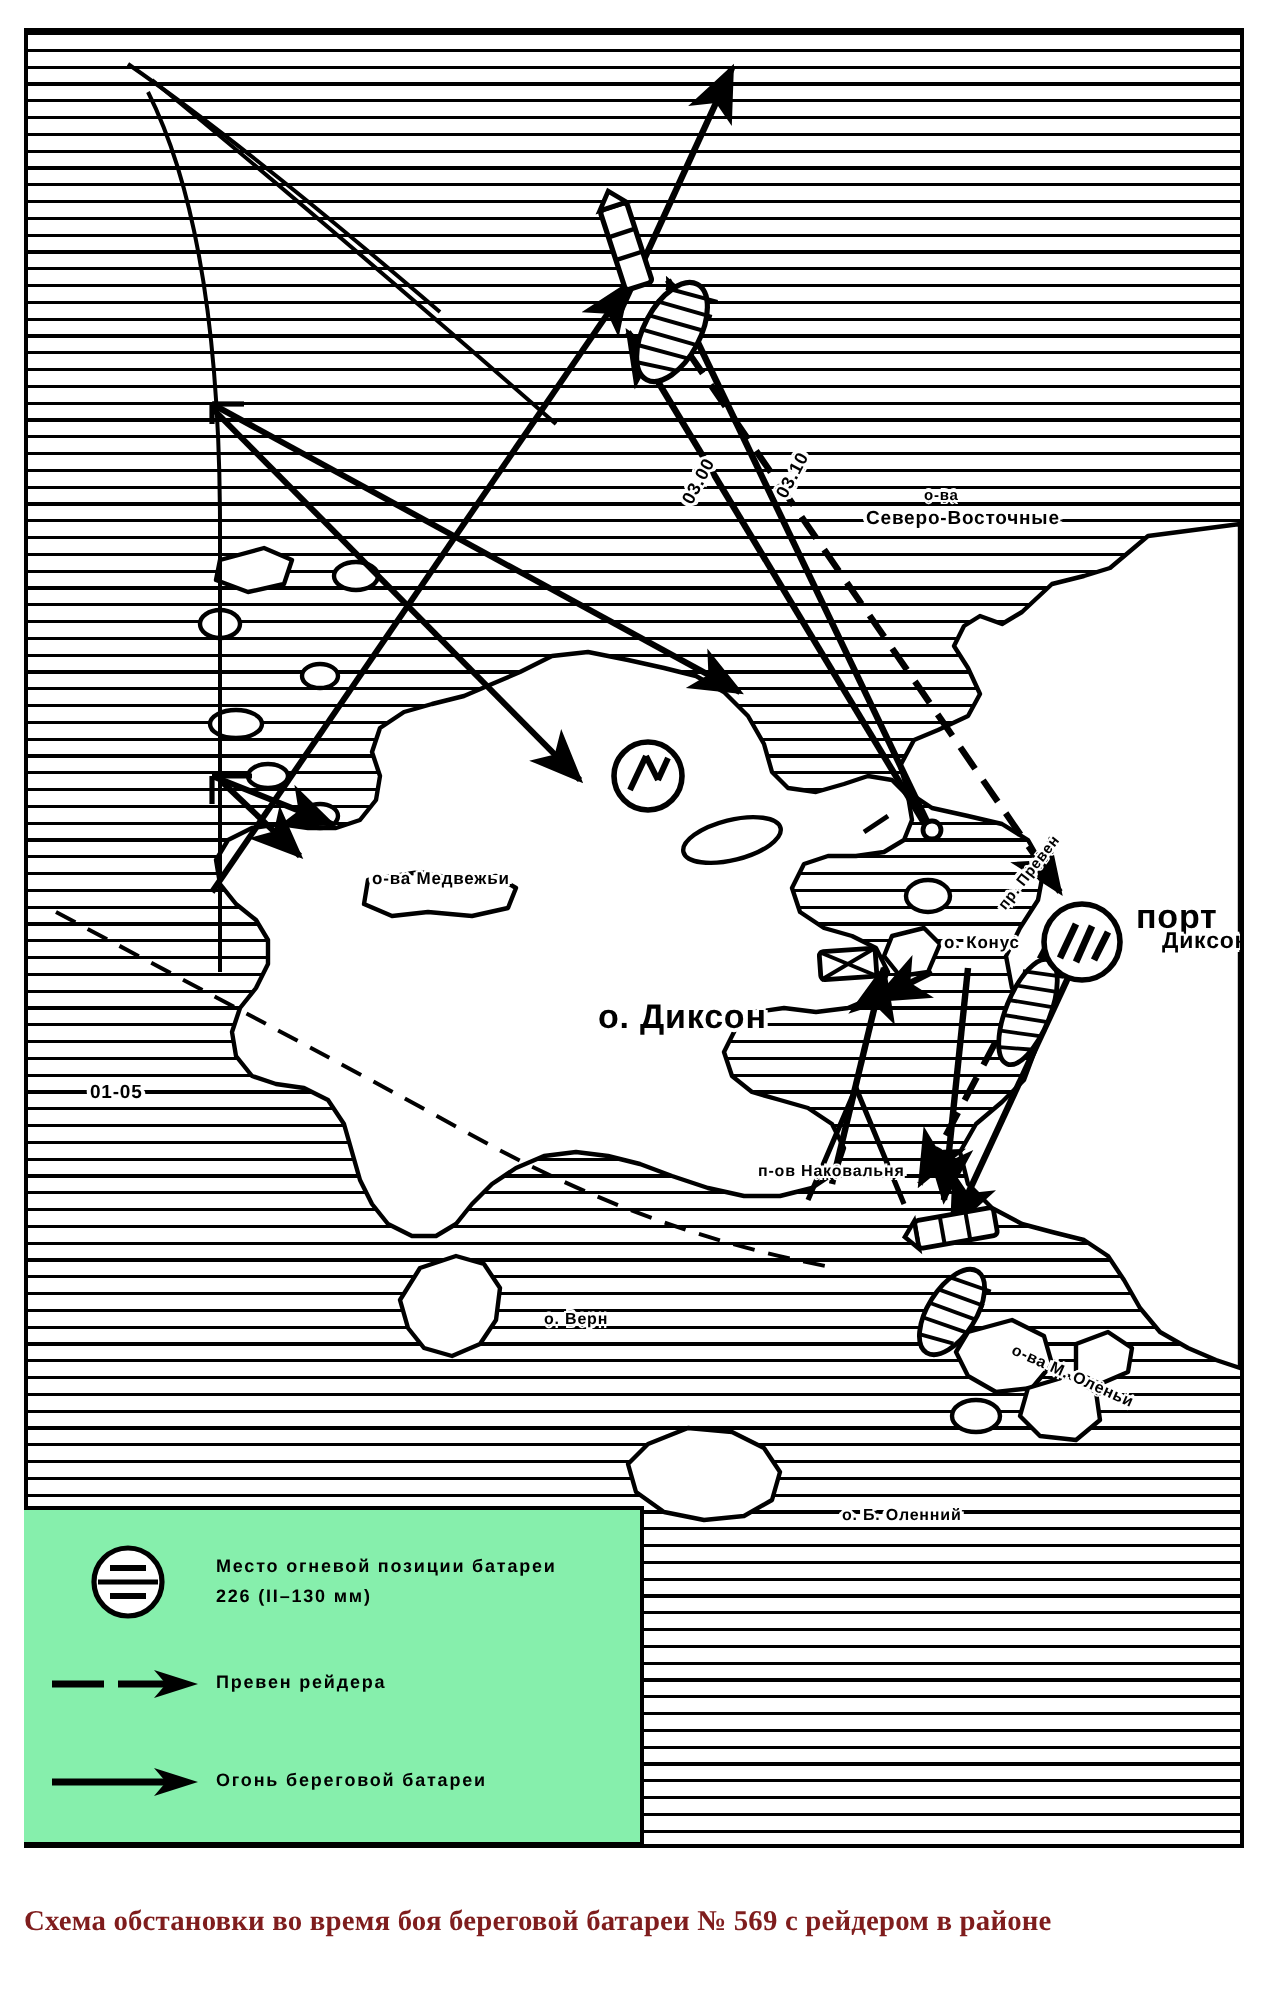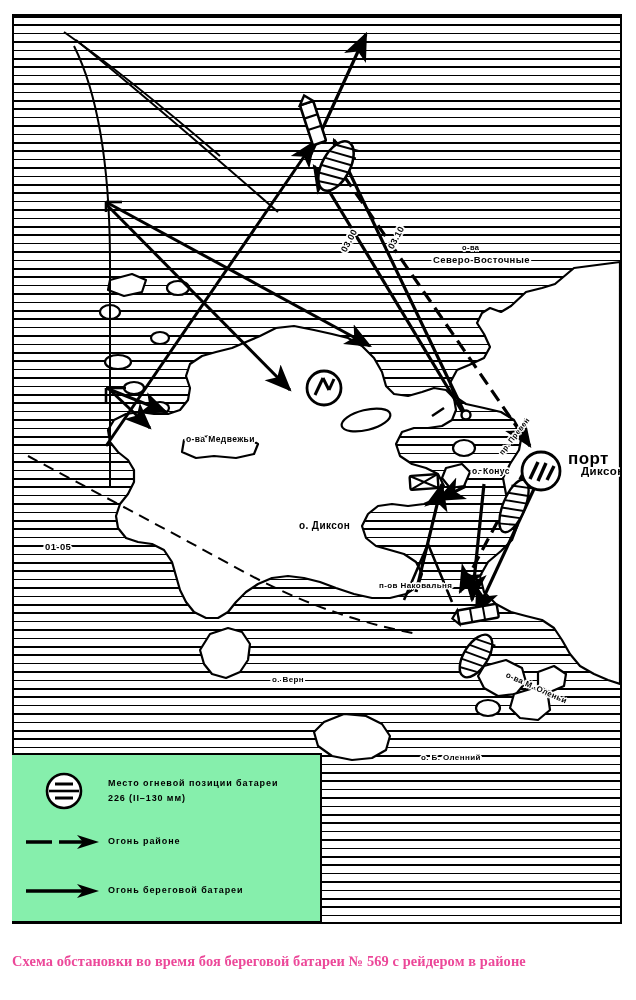--- a/index.html
+++ b/index.html
@@ -48,21 +48,21 @@
   .lg-text{
     position:absolute;font-family:"Liberation Sans",sans-serif;
     font-weight:bold;font-size:9px;color:#000;letter-spacing:.9px;
     line-height:1.55;
   }
 
   
   #caption{
     position:absolute;left:12px;top:952px;width:612px;
     font-family:"Liberation Serif",serif;font-weight:bold;
-    font-size:14.4px;line-height:1.35;color:#ec4899;letter-spacing:.1px;
+    font-size:14.4px;line-height:1.35;color:#7f1d1d;letter-spacing:.1px;
   }
   #caption div{white-space:nowrap;}
 </style>
 </head>
 <body>
 
 <div id="page">
 
   <div id="map-frame">
 
@@ -259,23 +259,23 @@
     </svg>
 
     <div id="map-labels">
         <div class="lbl sea" style="left: 448px; top: 228px; font-size: 7.5px;">о-ва</div>
         <div class="lbl sea" style="left: 419px; top: 239px; font-size: 9.5px;">Северо-Восточные</div>
         <div class="lbl sea" style="left: 554px; top: 434px; font-size: 17px;">порт</div>
         <div class="lbl sea" style="left: 548px; top: 449px; font-size: 11.5px; margin-left: 19px;">Диксон</div>
         <div class="lbl sea" style="left: 458px; top: 451px; font-size: 8.5px;">о. Конус</div>
         <div class="lbl sea" style="left: 487px; top: 434px; font-size: 7.5px; transform: rotate(-52deg); transform-origin: left center;">пр. Превен</div>
         <div class="lbl sea" style="left: 172px; top: 419px; font-size: 8.5px;">о-ва Медвежьи</div>
-        <div class="lbl sea" style="left: 285px; top: 505px; font-size: 10px;">о. Диксон</div>
+        <div class="lbl sea" style="left: 285px; top: 484px; font-size: 17px;">о. Диксон</div>
         <div class="lbl sea" style="left: 365px; top: 566px; font-size: 8px;">п-ов Наковальня</div>
-        <div class="lbl sea" style="left: 258px; top: 660px; font-size: 8px;">о. Верн</div>
+        <div class="lbl sea" style="left: 258px; top: 640px; font-size: 8px;">о. Верн</div>
         <div class="lbl sea" style="left: 492px; top: 655px; font-size: 8px; transform: rotate(24deg); transform-origin: left center;">о-ва М. Оленьи</div>
         <div class="lbl sea" style="left: 387px; top: 738px; font-size: 8px; padding-left: 20px;">о. Б. Оленний</div>
         <div class="lbl sea" style="left: 330px; top: 231px; font-size: 9px; transform: rotate(-62deg); transform-origin: left center;">03.00</div>
         <div class="lbl sea" style="left: 377px; top: 228px; font-size: 9px; transform: rotate(-62deg); transform-origin: left center;">03.10</div>
         <div class="lbl sea" style="left: 31px; top: 487px; font-size: 9.5px; margin-top: 39px;">01-05</div>
       </div>
 
   </div>
 
   <div id="legend">
@@ -287,21 +287,21 @@
         <line x1="13" y1="15" x2="31" y2="15" stroke="#000" stroke-width="3"></line>
         <line x1="13" y1="29" x2="31" y2="29" stroke="#000" stroke-width="3"></line>
       </svg>
       <div class="lg-text" style="left:96px;top:22px;">Место огневой позиции батареи</div>
       <div class="lg-text" style="left:96px;top:37px;">226 (II–130 мм)</div>
 
       <svg style="position:absolute;left:13px;top:78px;" width="76" height="18" viewBox="0 0 76 18">
         <line x1="1" y1="9" x2="58" y2="9" stroke="#000" stroke-width="3.4" stroke-dasharray="26,7"></line>
         <path d="M52,2 L74,9 L52,16 L58,9 Z" fill="#000"></path>
       </svg>
-      <div class="lg-text" style="left:96px;top:80px;">Огонь районе</div>
+      <div class="lg-text" style="left:96px;top:80px;">Превен рейдера</div>
 
       <svg style="position:absolute;left:13px;top:127px;" width="76" height="18" viewBox="0 0 76 18">
         <line x1="1" y1="9" x2="58" y2="9" stroke="#000" stroke-width="3.4"></line>
         <path d="M52,2 L74,9 L52,16 L58,9 Z" fill="#000"></path>
       </svg>
       <div class="lg-text" style="left:96px;top:129px;">Огонь береговой батареи</div>
 
     </div>
   </div>
 

